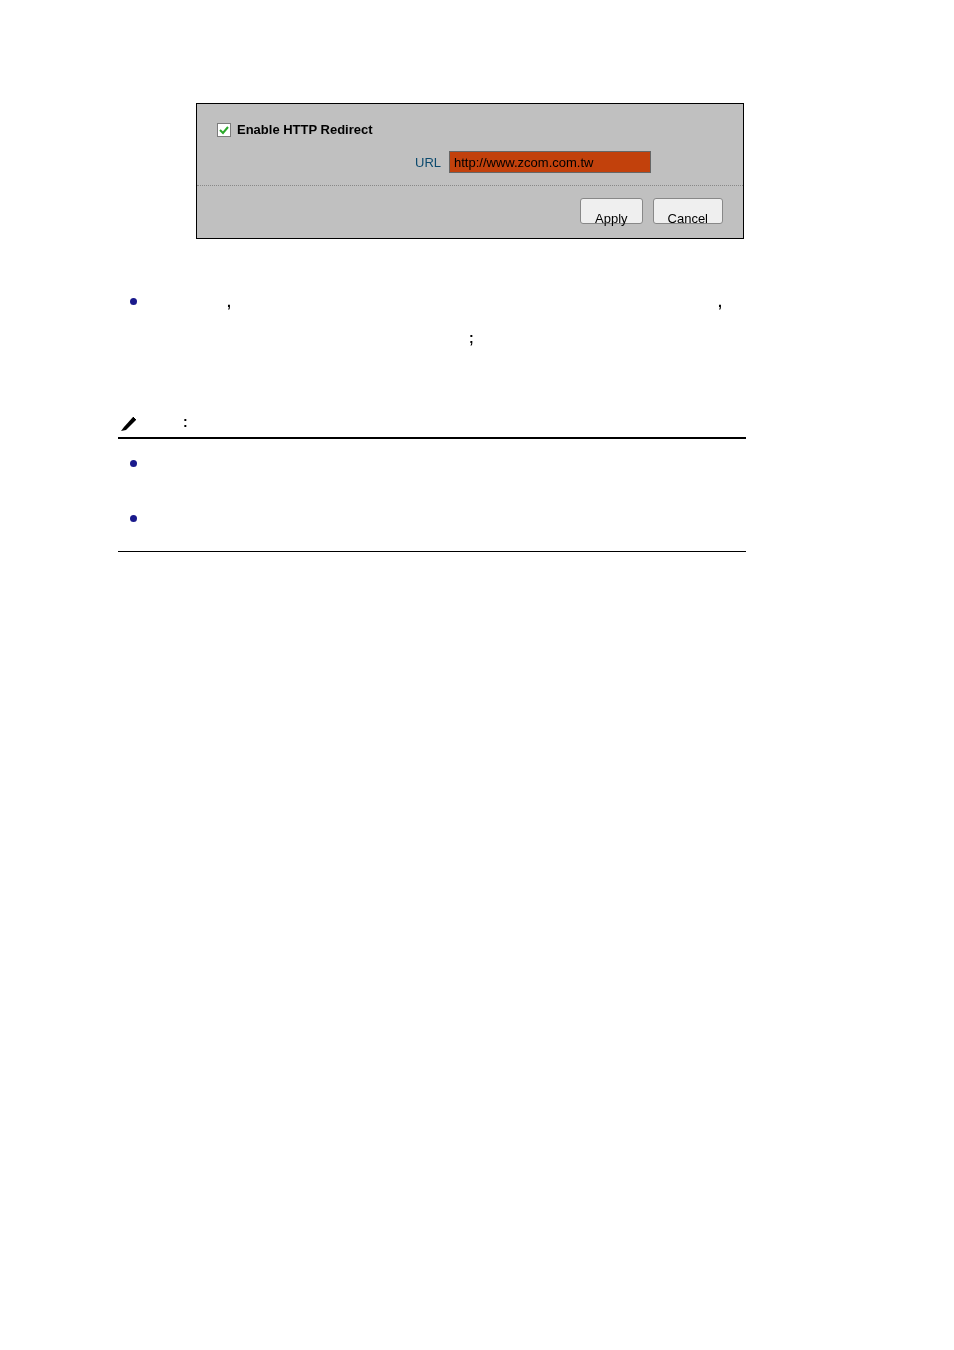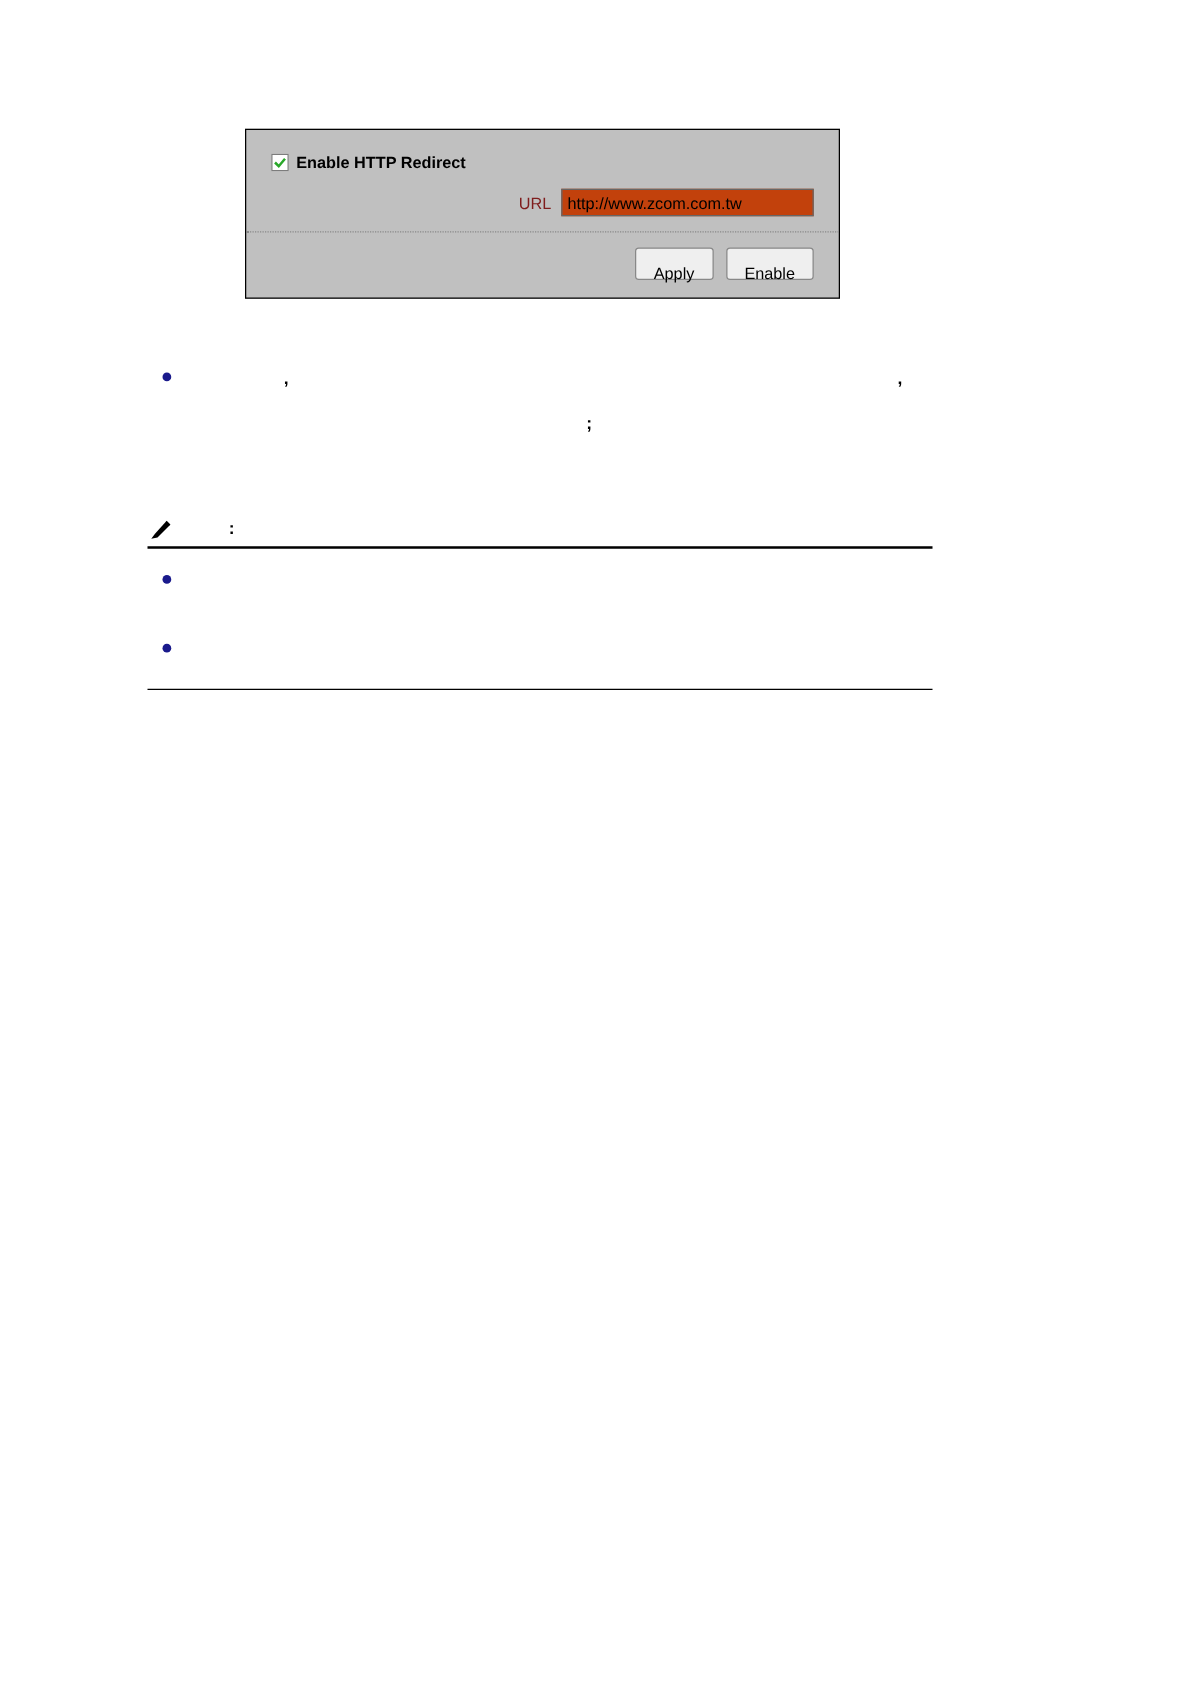--- a/index.html
+++ b/index.html
@@ -11,21 +11,21 @@
       font-family: Arial, sans-serif;
       background: #ffffff;
       width: 954px;
       height: 1350px;
       position: relative;
     }
     .panel {
       position: absolute;
       left: 196px;
       top: 103px;
-      width: 476px;
+      width: 548px;
       border: 1px solid #000000;
       background: #c0c0c0;
     }
     .panel-top {
       padding: 18px 20px 12px 20px;
       border-bottom: 1px dotted #888888;
     }
     .checkbox-row {
       display: flex;
       align-items: center;
@@ -52,21 +52,21 @@
       color: #000000;
     }
     .url-row {
       display: flex;
       align-items: center;
       gap: 8px;
       margin-left: 198px;
     }
     .url-label {
       font-size: 13px;
-      color: #7f1d1d;
+      color: #0c4a6e;
     }
     .url-input {
       width: 202px;
       height: 22px;
       border: 1px solid #666666;
       background: #c2410c;
       font-size: 13px;
       padding: 2px 4px;
       font-family: Arial, sans-serif;
     }
@@ -151,21 +151,21 @@
       </div>
       <span class="checkbox-label">Enable HTTP Redirect</span>
     </div>
     <div class="url-row">
       <span class="url-label">URL</span>
       <input type="text" class="url-input" value="http://www.zcom.com.tw" style="">
     </div>
   </div>
   <div class="panel-bottom">
     <button class="btn">Apply</button>
-    <button class="btn">Enable</button>
+    <button class="btn">Cancel</button>
   </div>
 </div>
 
 <div class="bullet-row" style="left:130px; top:298px;">
   <span class="bullet"></span>
 </div>
 <span class="comma-mark" style="position:absolute; left:227px; top:294px;">,</span>
 <span class="comma-mark" style="position:absolute; left:718px; top:294px;">,</span>
 <span class="colon-mark" style="left:469px; top:330px;">;</span>
 

